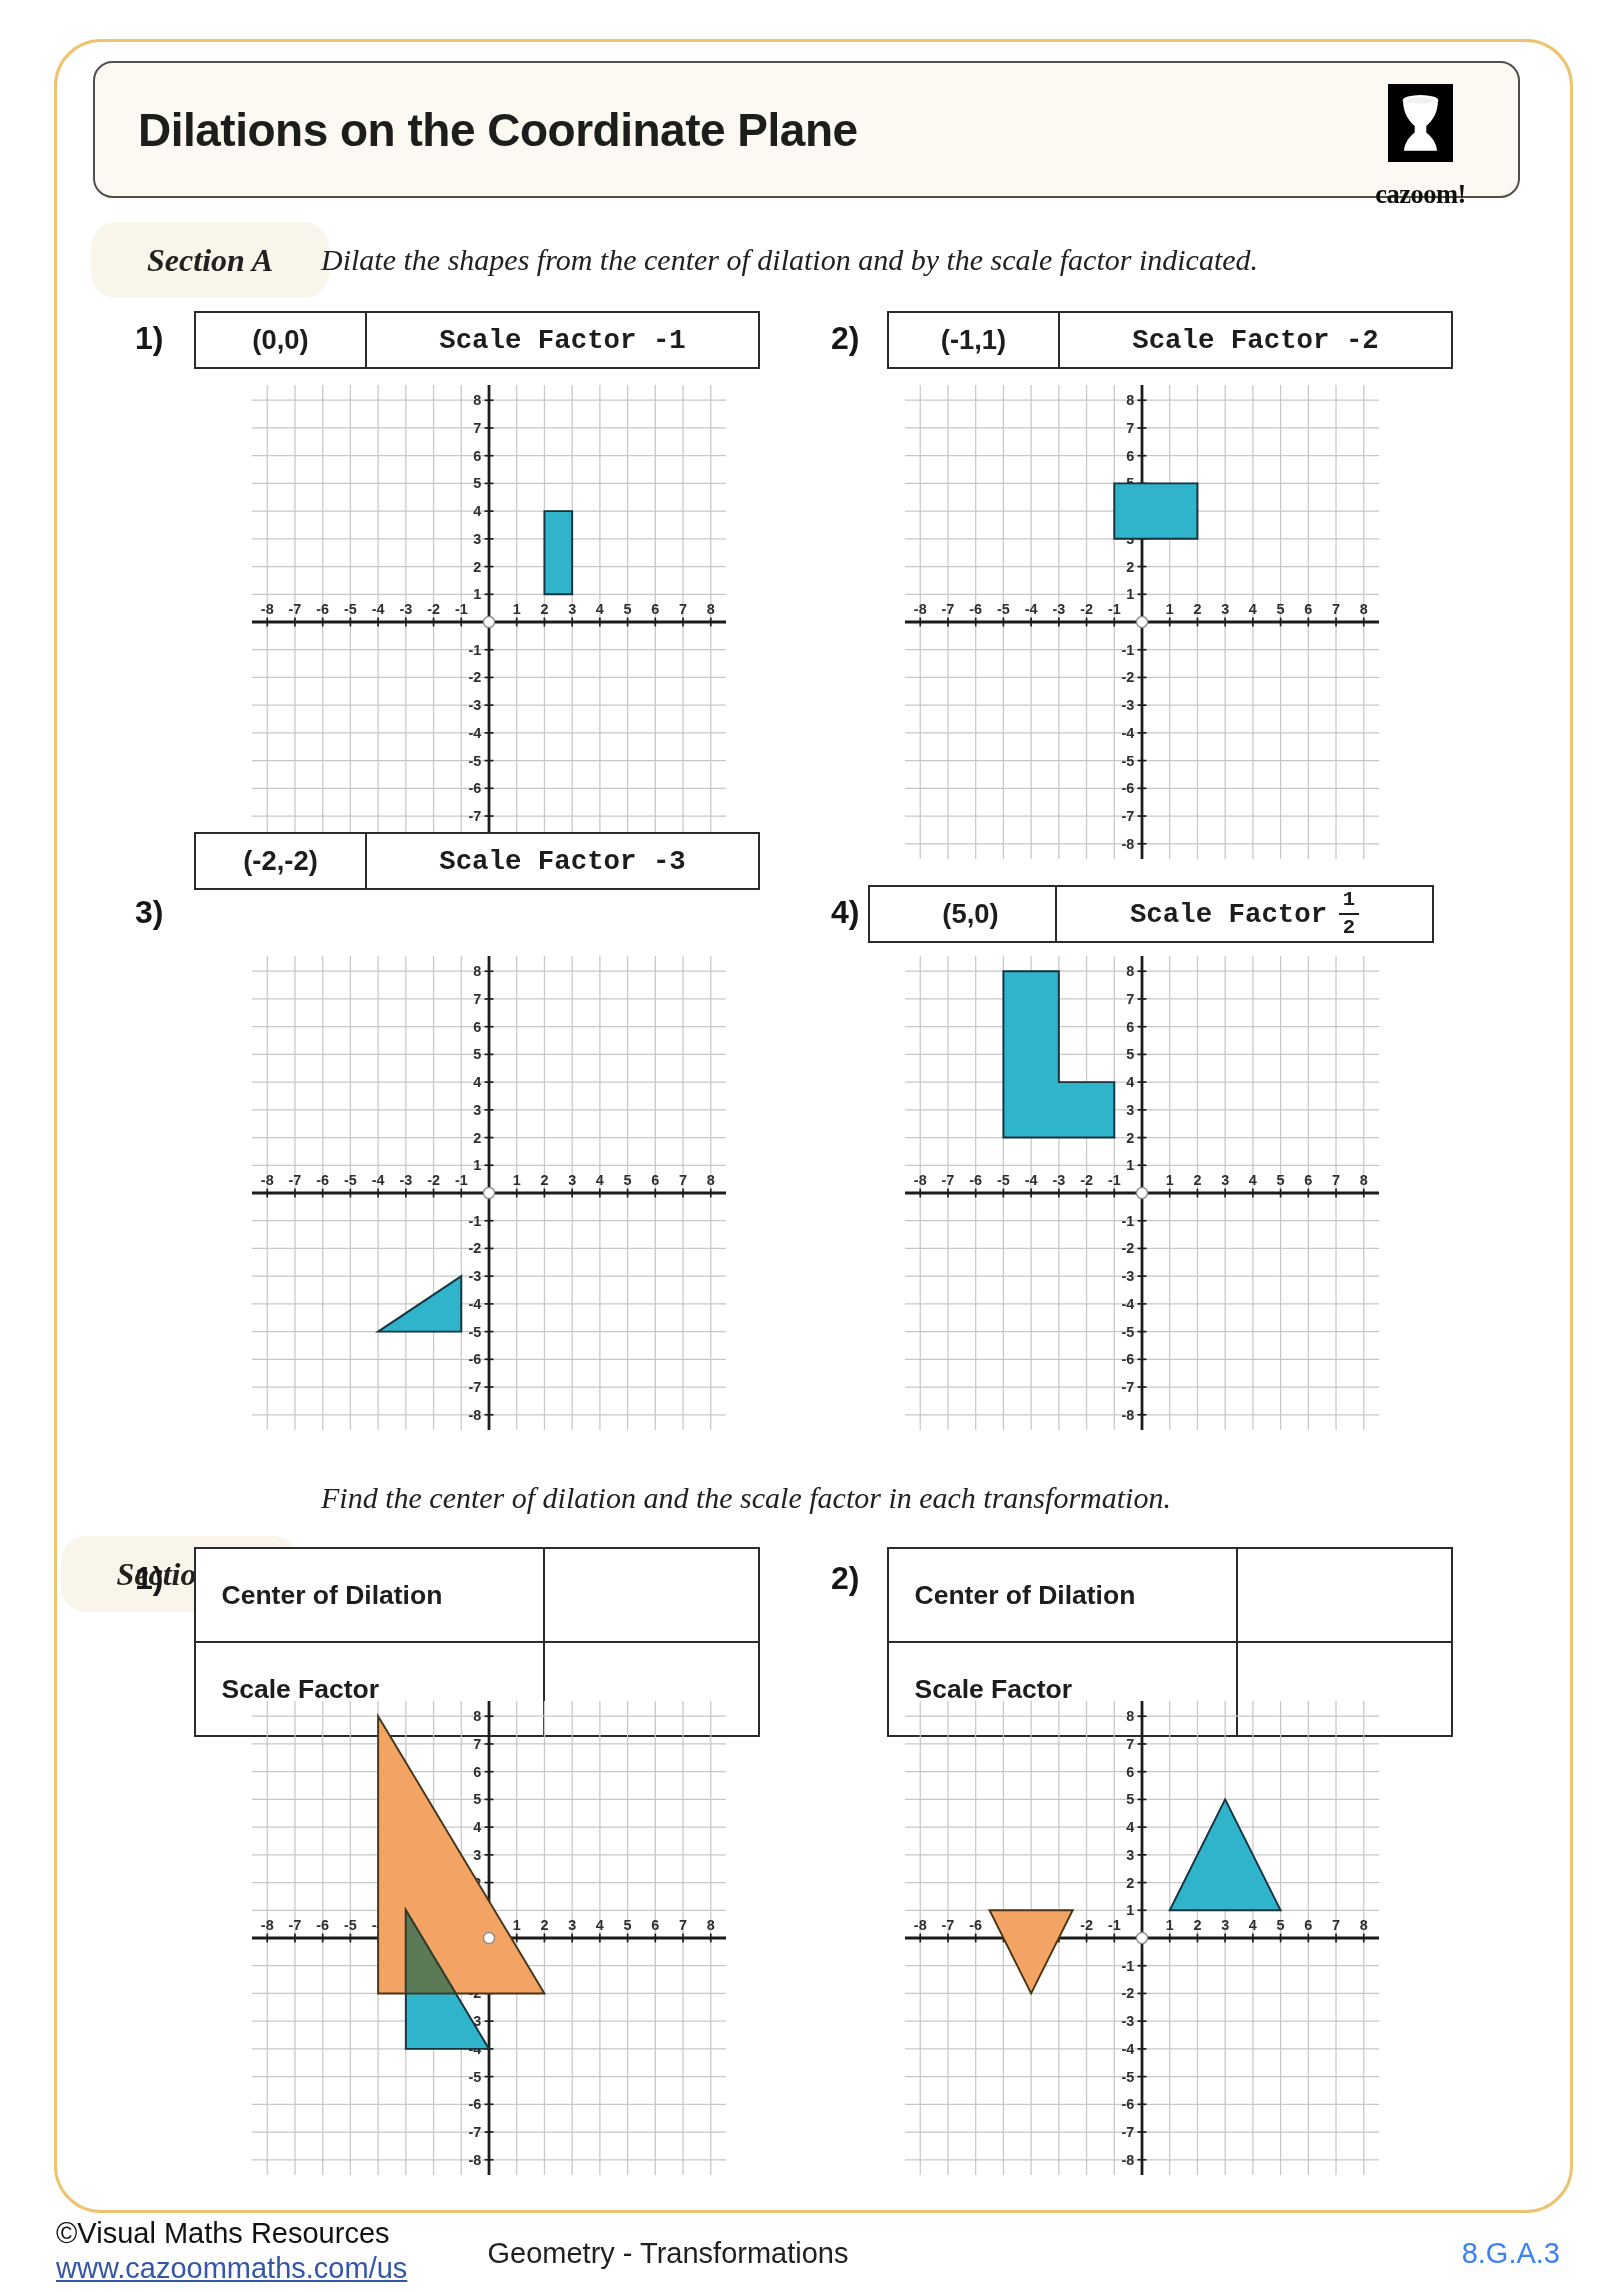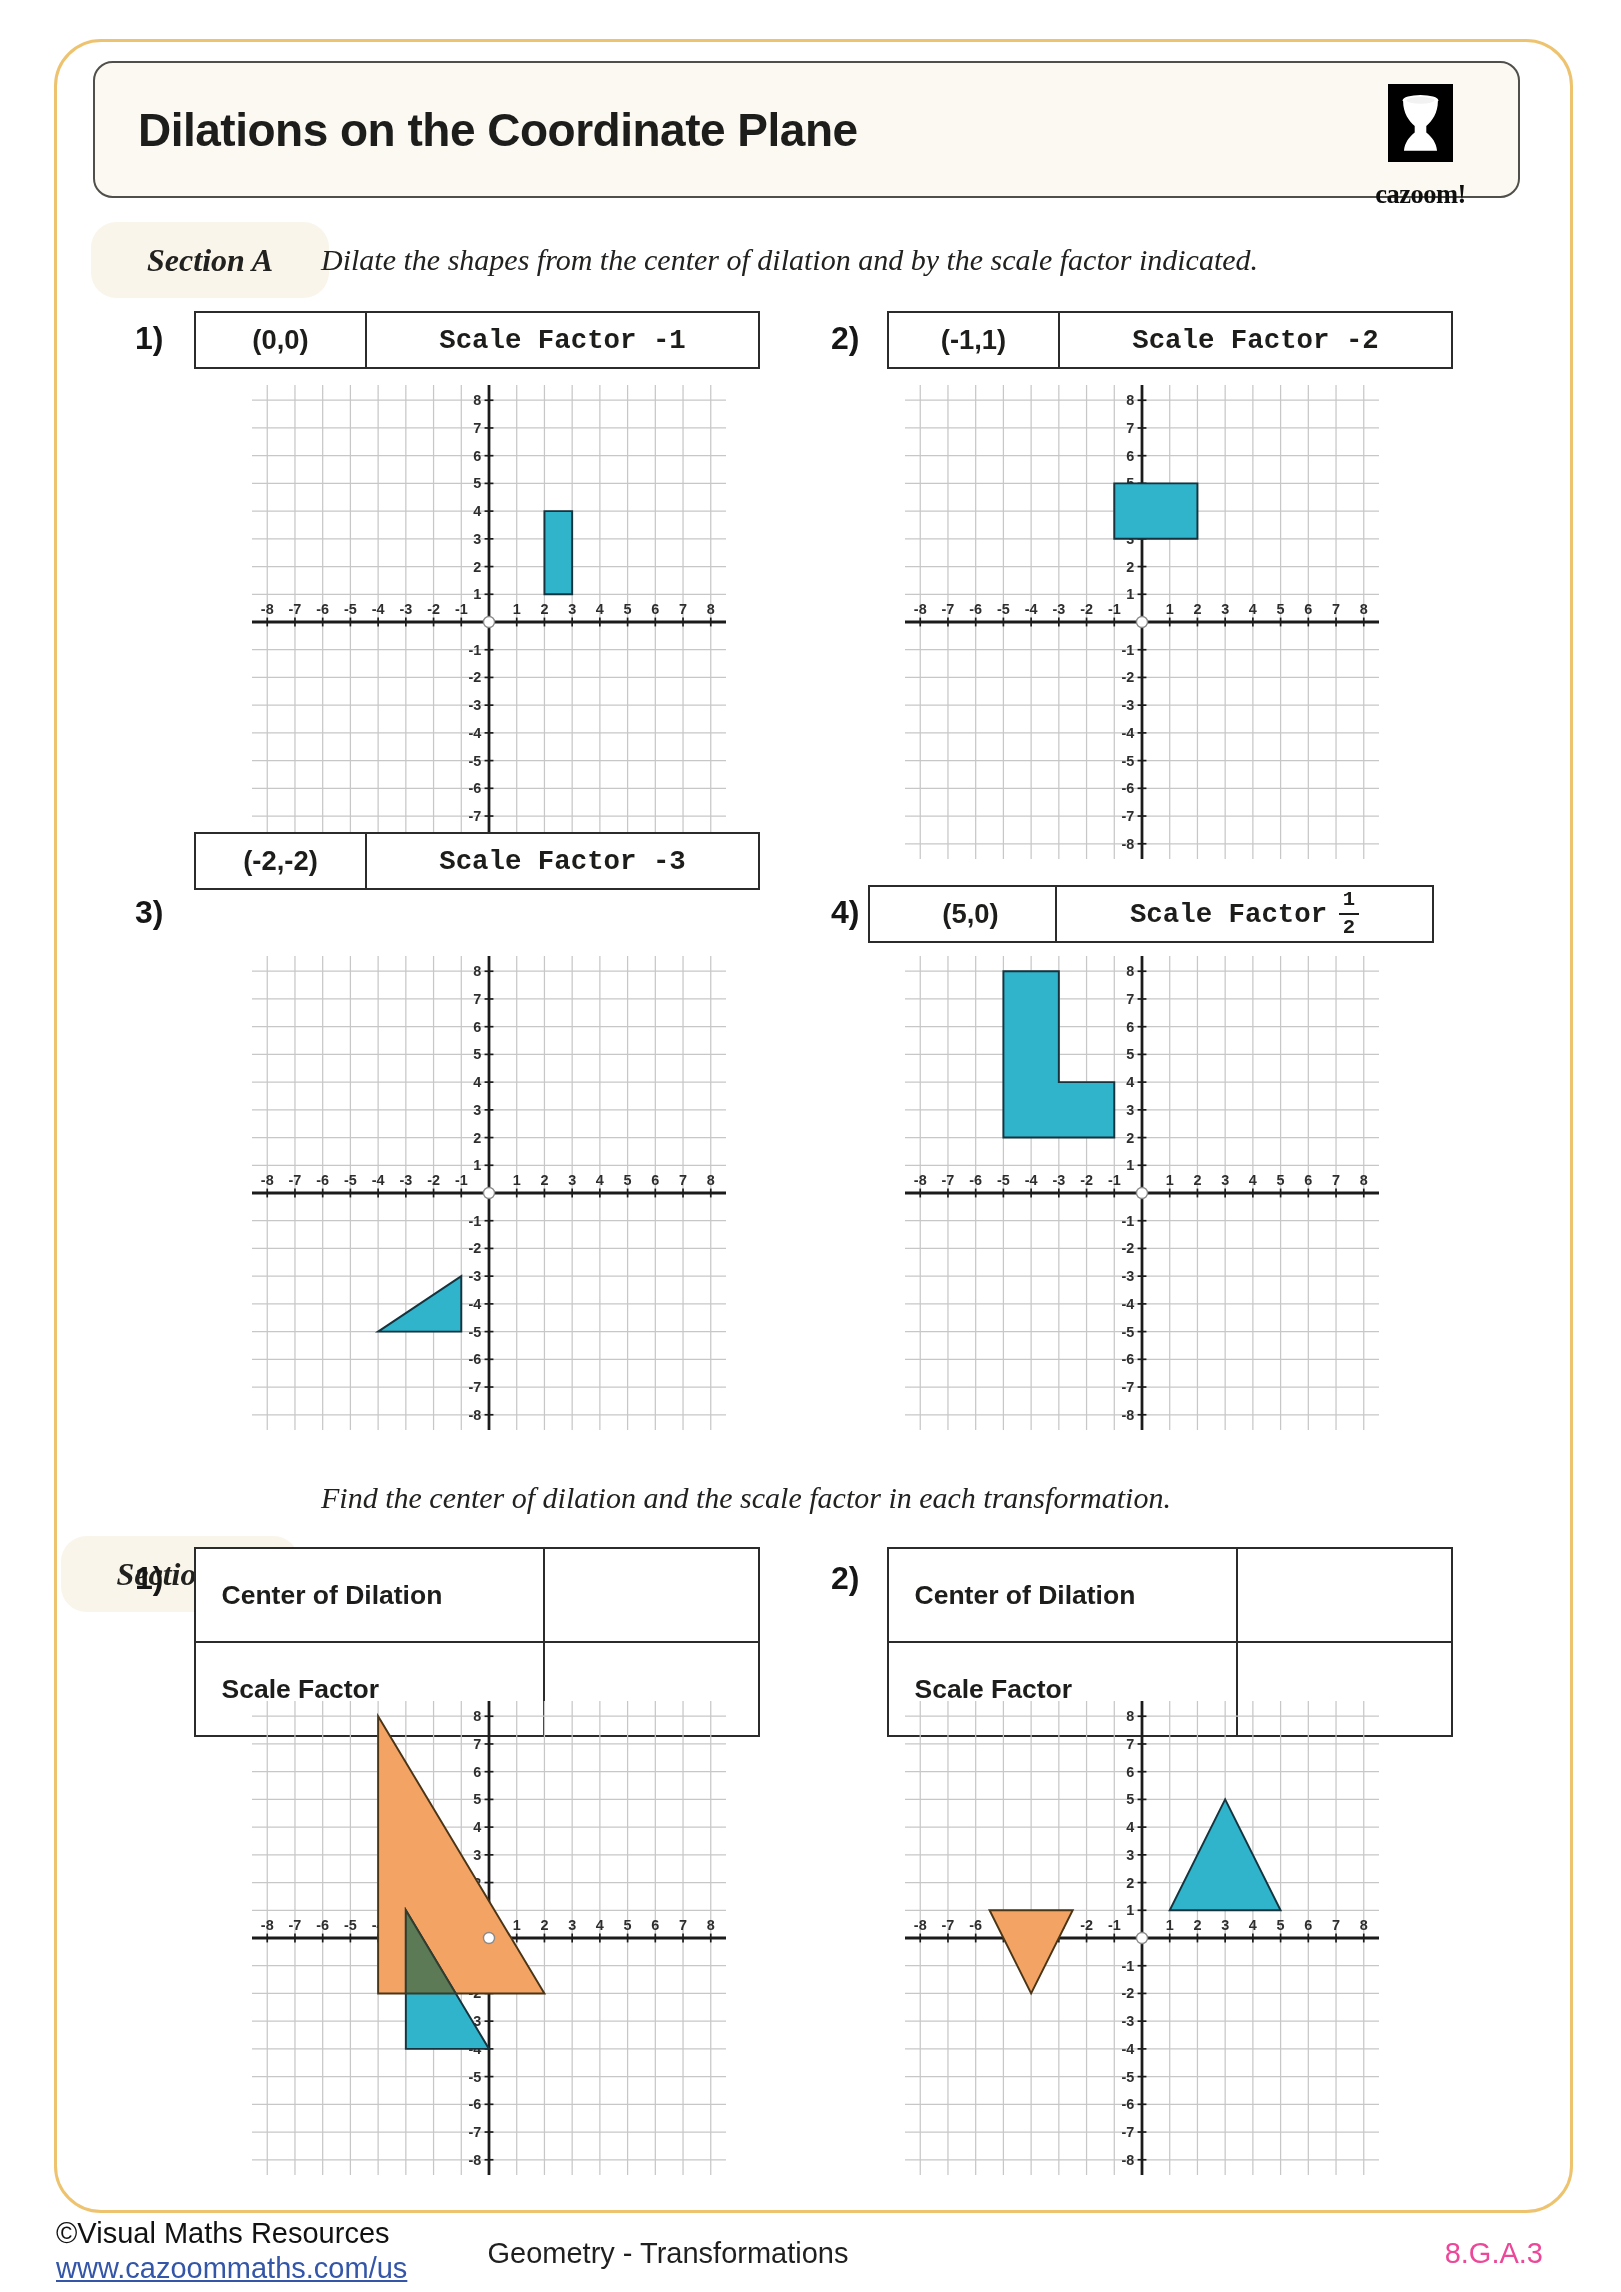--- a/index.html
+++ b/index.html
@@ -49,21 +49,21 @@
   .b-row + .b-row{border-top:2.9px solid #2B2B2B;}
   .b-lab{width:349px;border-right:2.9px solid #2B2B2B;display:flex;align-items:center;padding-left:25.5px;box-sizing:border-box;font-size:26.5px;font-weight:bold;}
   .b-ans{flex:1;}
   
   .grid{position:absolute;width:474px;height:474px;}
   .grid svg{width:100%;height:100%;display:block;font-family:"Liberation Sans",sans-serif;}
   
   .foot-copy{position:absolute;left:56px;top:2217px;font-size:29px;color:#111;}
   .foot-link{position:absolute;left:56px;top:2252px;font-size:29px;color:#3356A8;text-decoration:underline;}
   .foot-center{position:absolute;left:0;top:2237px;width:1336px;text-align:center;font-size:29px;color:#1f1f1f;pointer-events:none;}
-  .foot-right{position:absolute;right:78px;top:2237px;font-size:29px;color:#ec4899;}
+  .foot-right{position:absolute;right:61px;top:2237px;font-size:29px;color:#3b82f6;}
 </style>
 </head>
 <body>
 
 <div class="canvas">
 
   <div class="page-border"></div>
 
   <div class="title-box">
     <h1>Dilations on the Coordinate Plane</h1>

